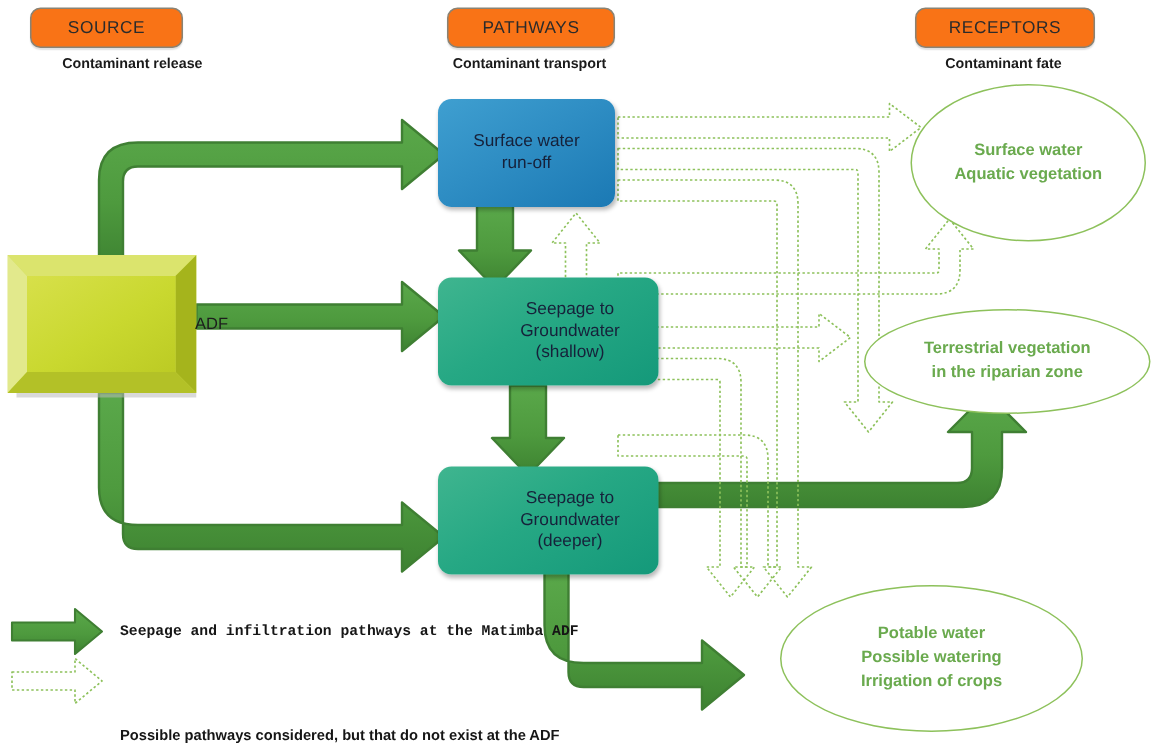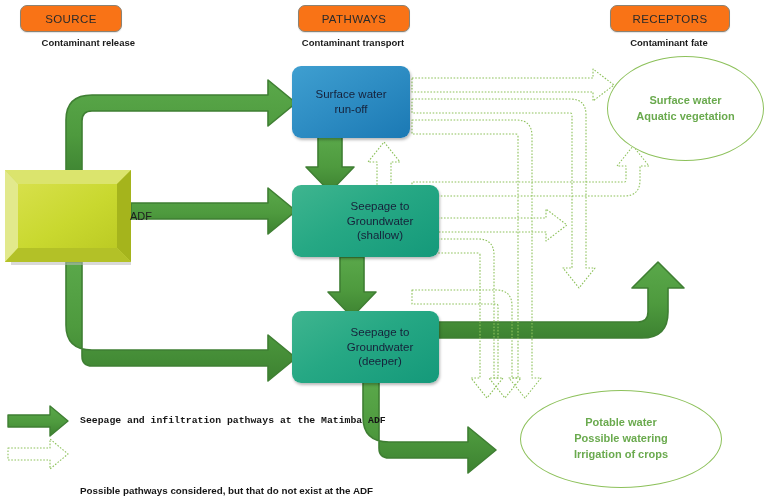--- a/index.html
+++ b/index.html
@@ -207,20 +207,26 @@
     </div>
   </div>
 
   <div class="ell" style="left:607px;top:56px;width:155px;height:103px;">
     <div>
       <div>Surface water</div>
       <div>Aquatic vegetation</div>
     </div>
   </div>
 
+  <div class="ell" style="left:576px;top:206px;width:189px;height:68px;">
+    <div>
+      <div>Terrestrial vegetation</div>
+      <div>in the riparian zone</div>
+    </div>
+  </div>
 
   <div class="ell" style="left:520px;top:390px;width:200px;height:96px;">
     <div>
       <div>Potable water</div>
       <div>Possible watering</div>
       <div>Irrigation of crops</div>
     </div>
   </div>
 
   <div class="legtext" style="left:80px;top:415px;font-family:Liberation Mono, monospace;">

